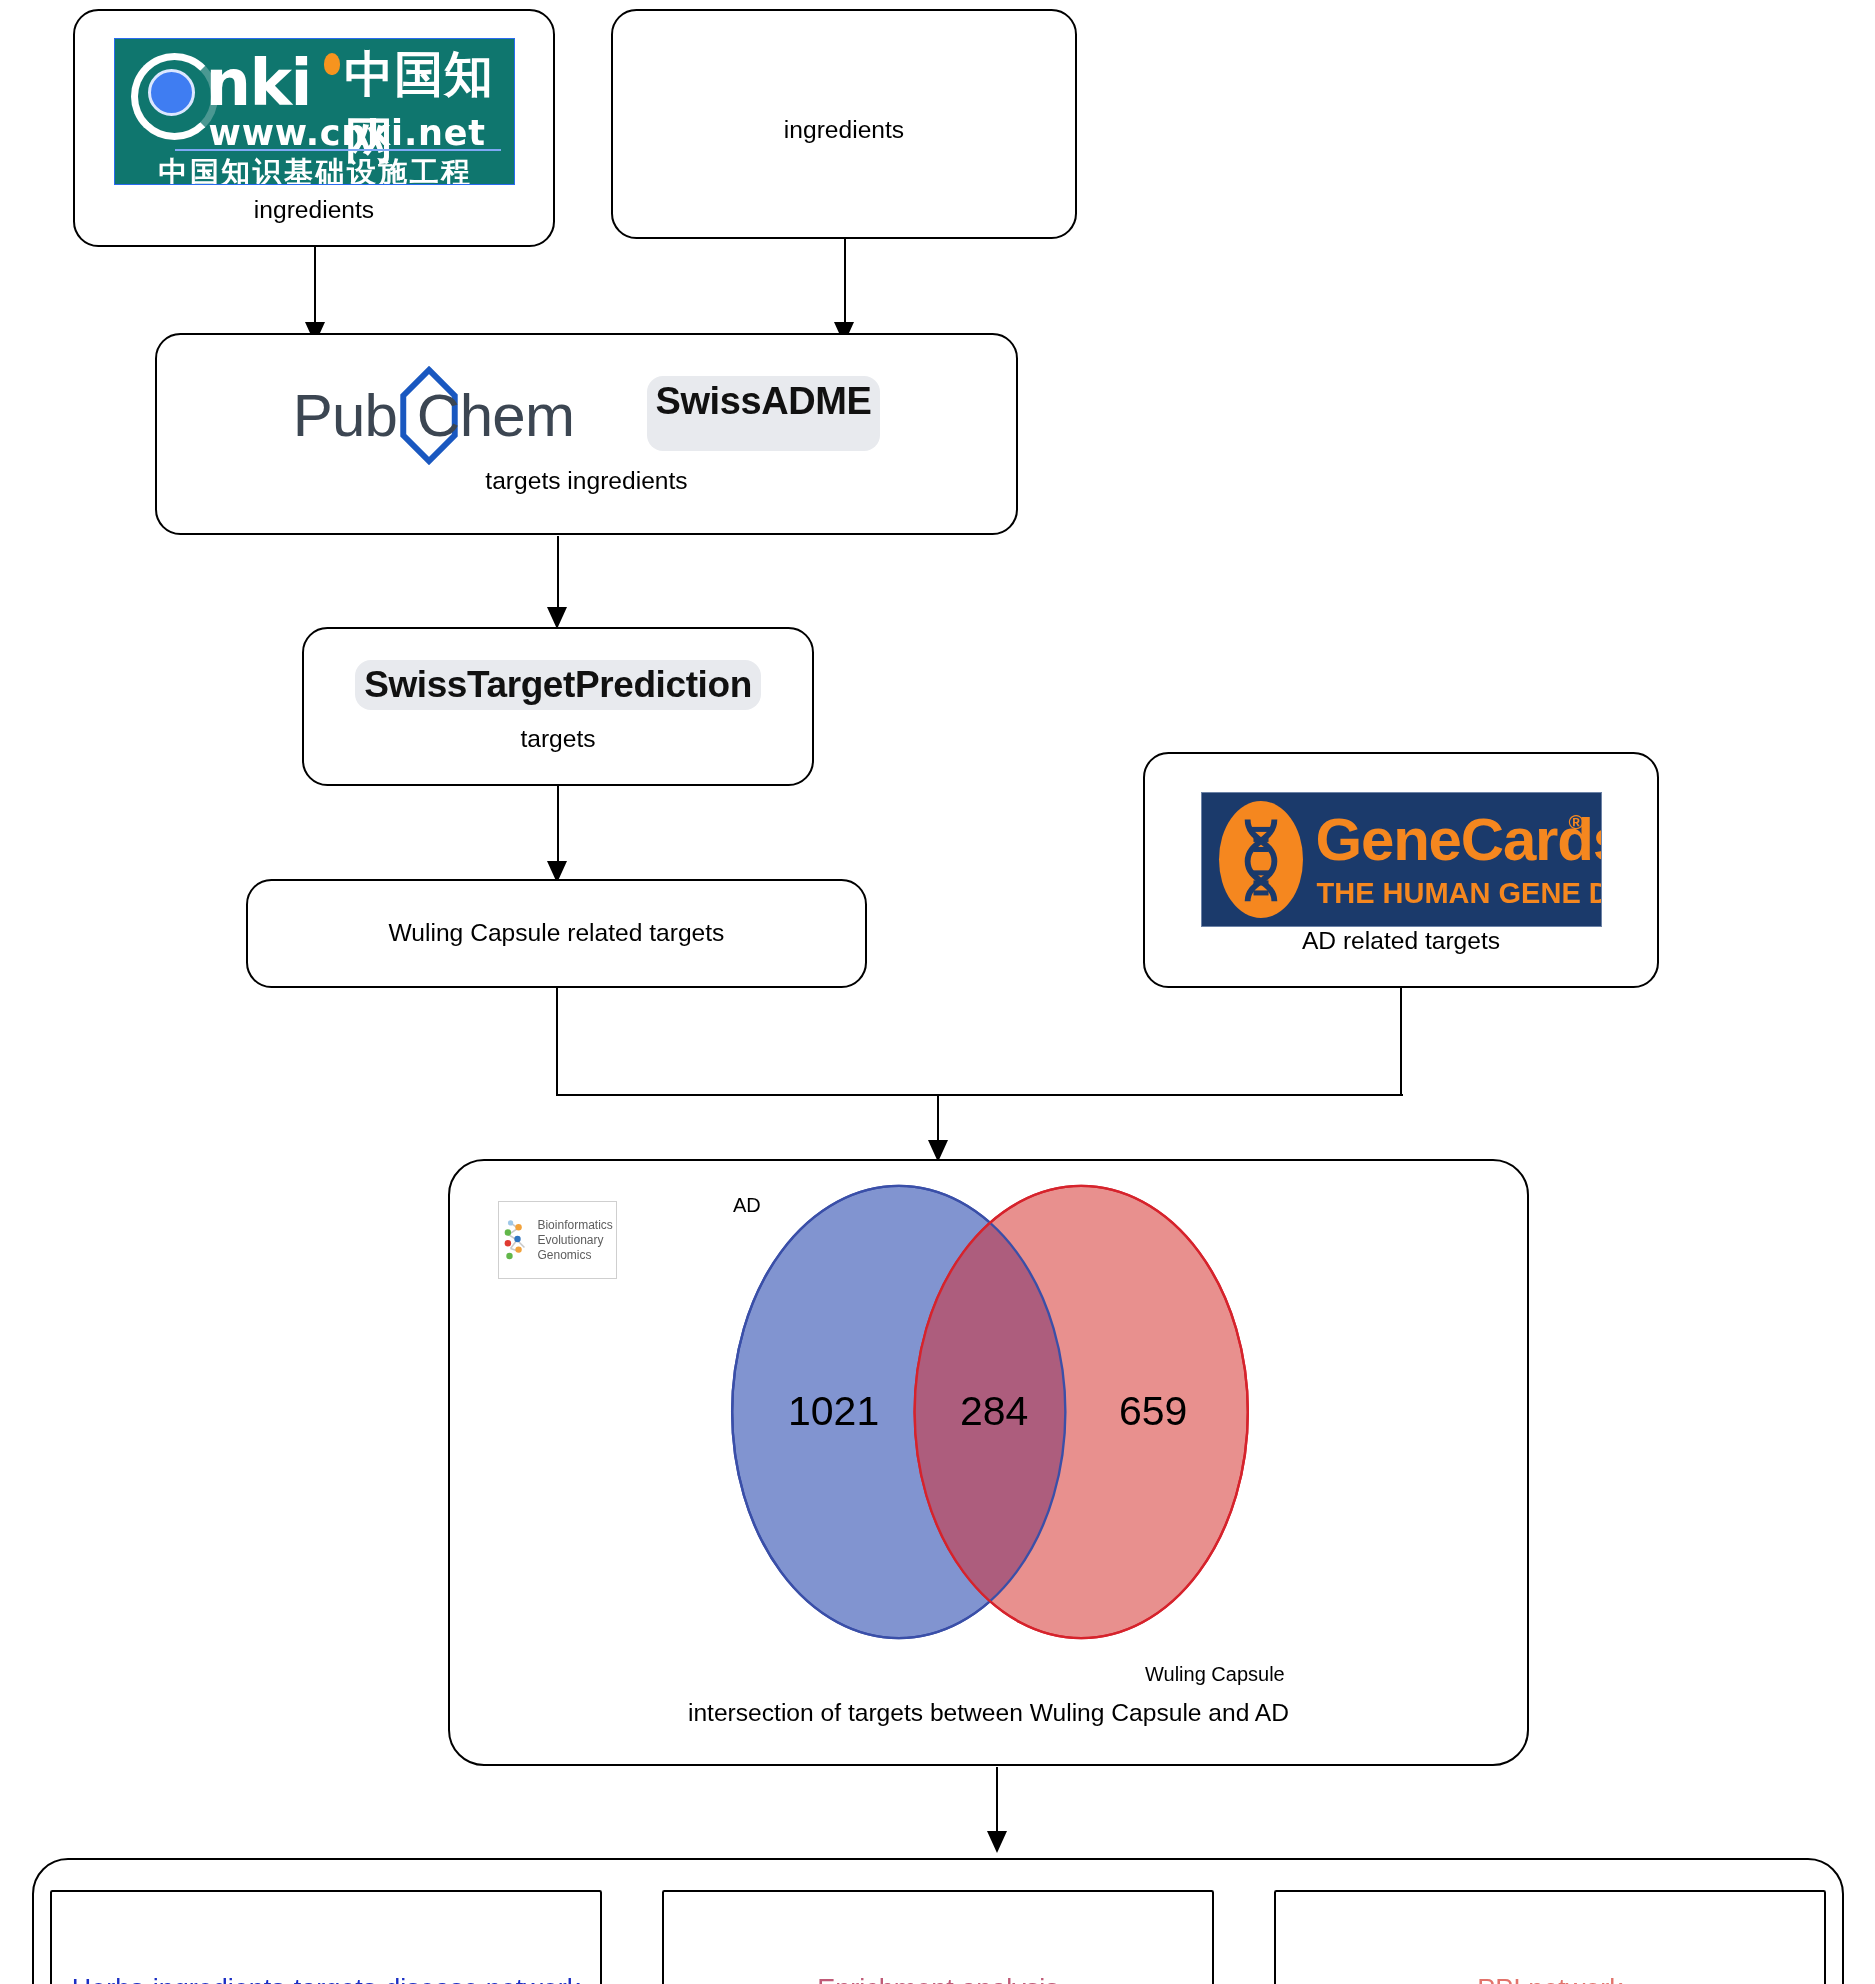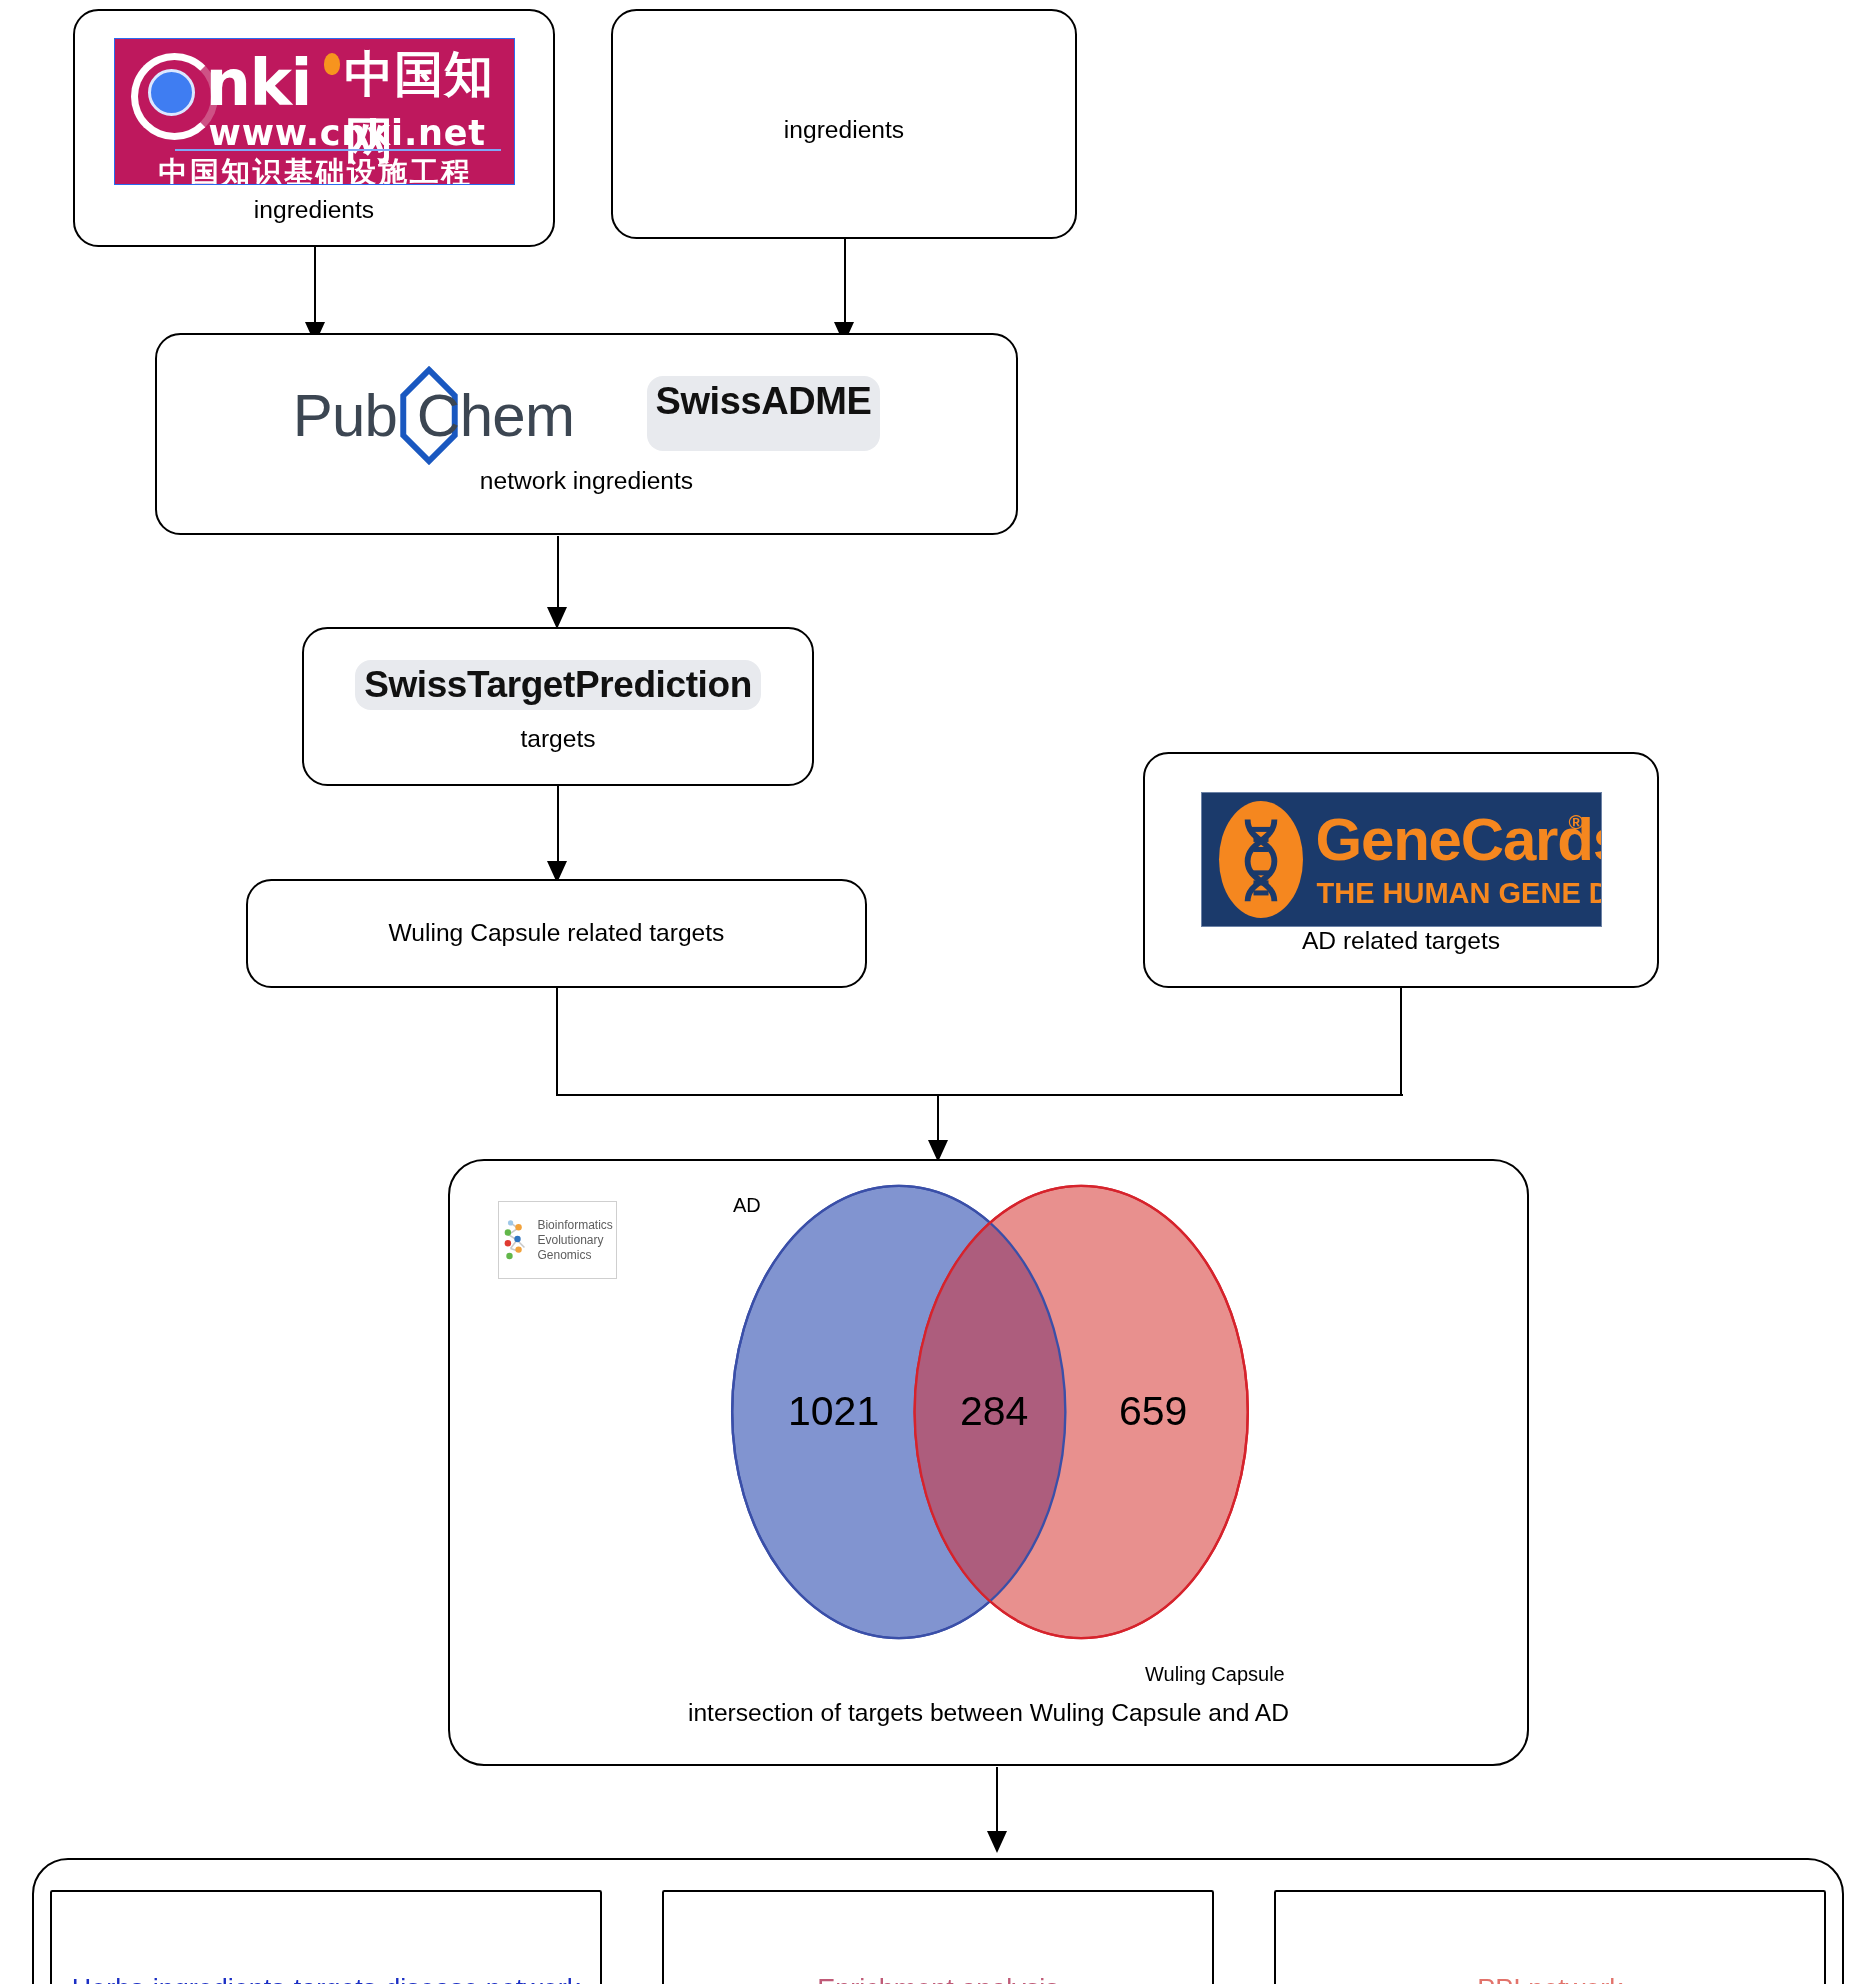--- a/index.html
+++ b/index.html
@@ -49,21 +49,21 @@
 
   
   .logo{
     display:block;
     box-sizing:border-box;
   }
 
   
   .logo-cnki{
     width:401px;height:147px;
-    background:#be185d;
+    background:#0f766e;
     border:1.6px solid #2a6bf0;
     position:relative;
     overflow:hidden;
   }
   .cnki-ring{
     position:absolute;left:16.7px;top:13.5px;width:73px;height:73px;
     border:7.1px solid #ffffff;border-radius:50%;
     border-right-color:rgba(255,255,255,.25);
   }
   .cnki-ring:after{
@@ -240,21 +240,21 @@
         <span class="pc-pub">Pub</span>
         <svg class="pc-hex" viewBox="0 0 60 100">
           <polygon points="30,4 56,30 56,70 30,96 4,70 4,30" fill="none" stroke="#1a58c0" stroke-width="6"></polygon>
         </svg>
         <span class="pc-hem" style="left:119px;color:#3c4652;"></span>
         <span class="pc-hem">hem</span>
         <span class="pc-pub" style="left:124px;">C</span>
       </div>
       <div class="swiss">SwissADME</div>
     </div>
-    <div class="caption" style="margin-top:16px;">network ingredients</div>
+    <div class="caption" style="margin-top:16px;">targets ingredients</div>
   </div>
 
   <div class="vline" style="left:557px;top:536px;height:75px;"></div>
   <div class="arrowhead" style="left:547px;top:607px;"></div>
 
   <div class="node" style="left:302px;top:627px;width:512px;height:159px;">
     <div class="swiss" style="font-size:37px;">SwissTargetPrediction</div>
     <div class="caption" style="margin-top:14.3px;">targets</div>
   </div>
 

